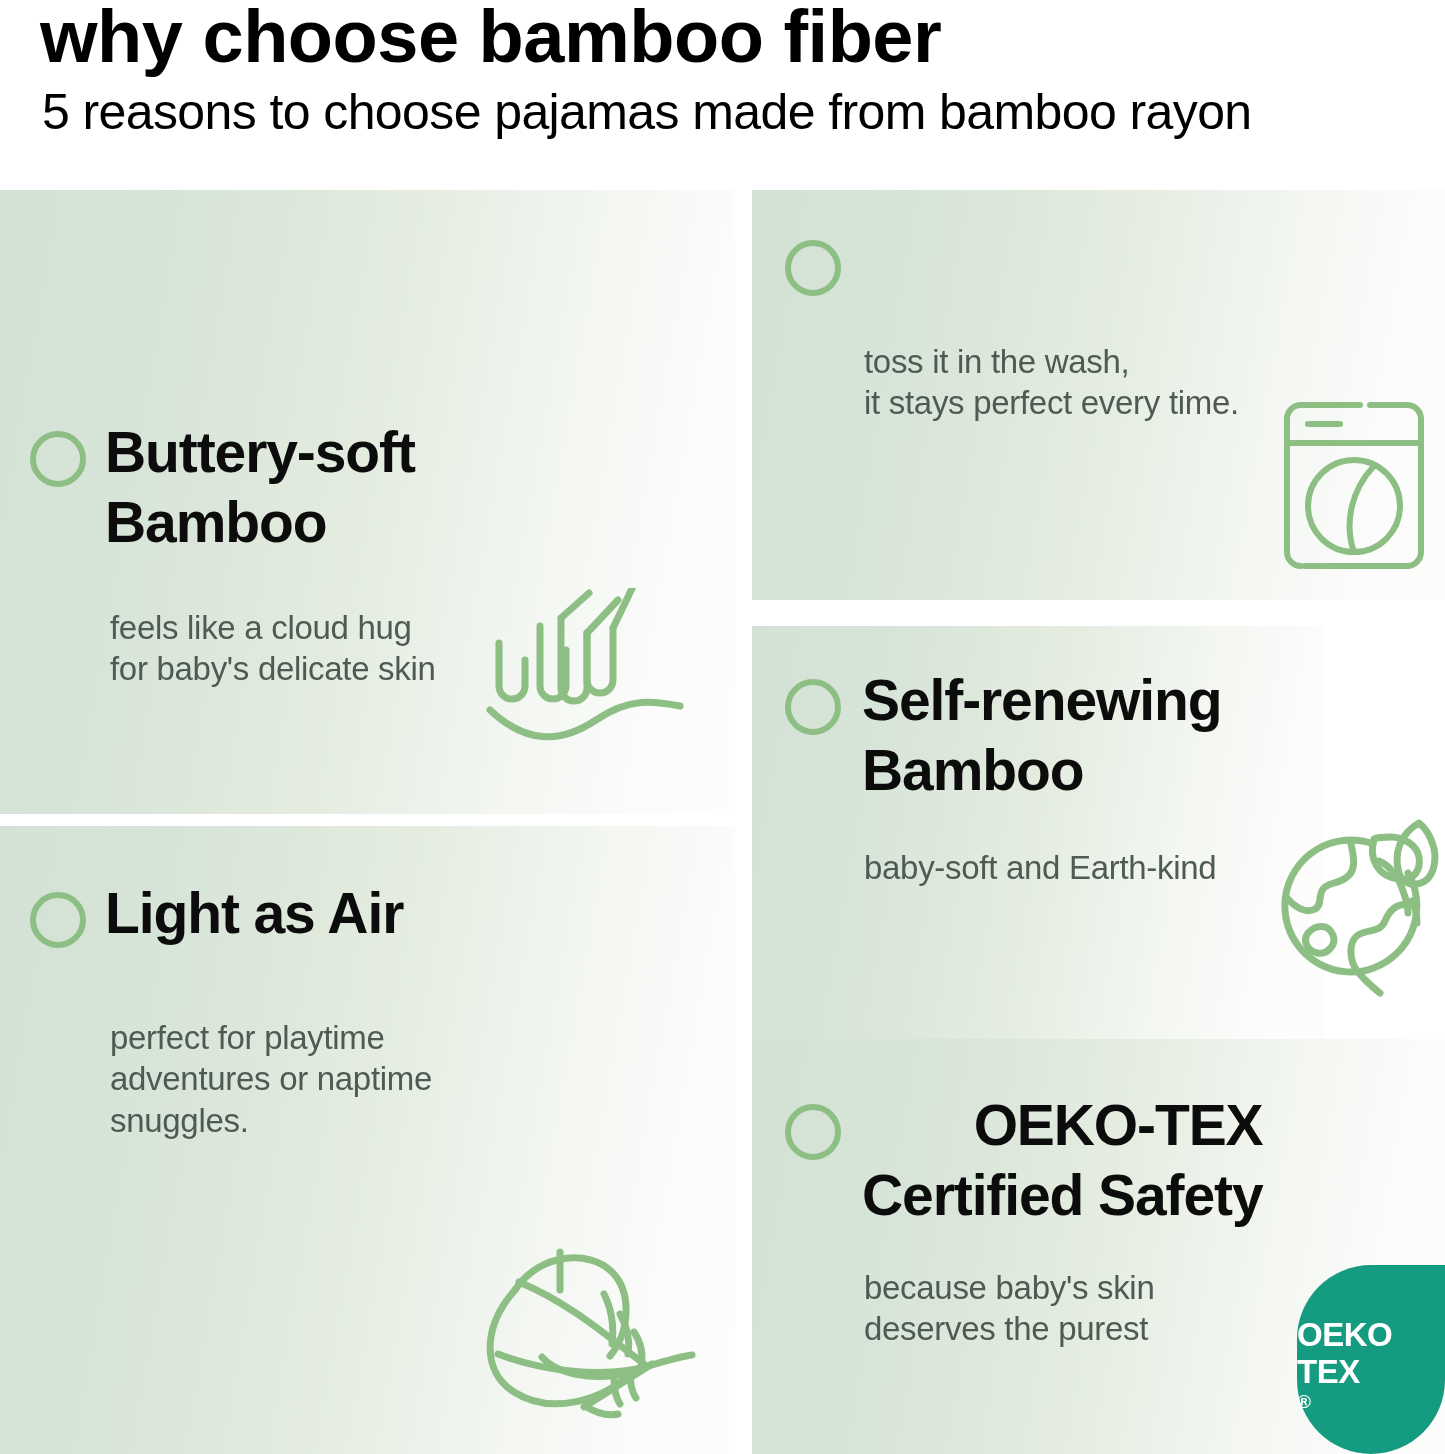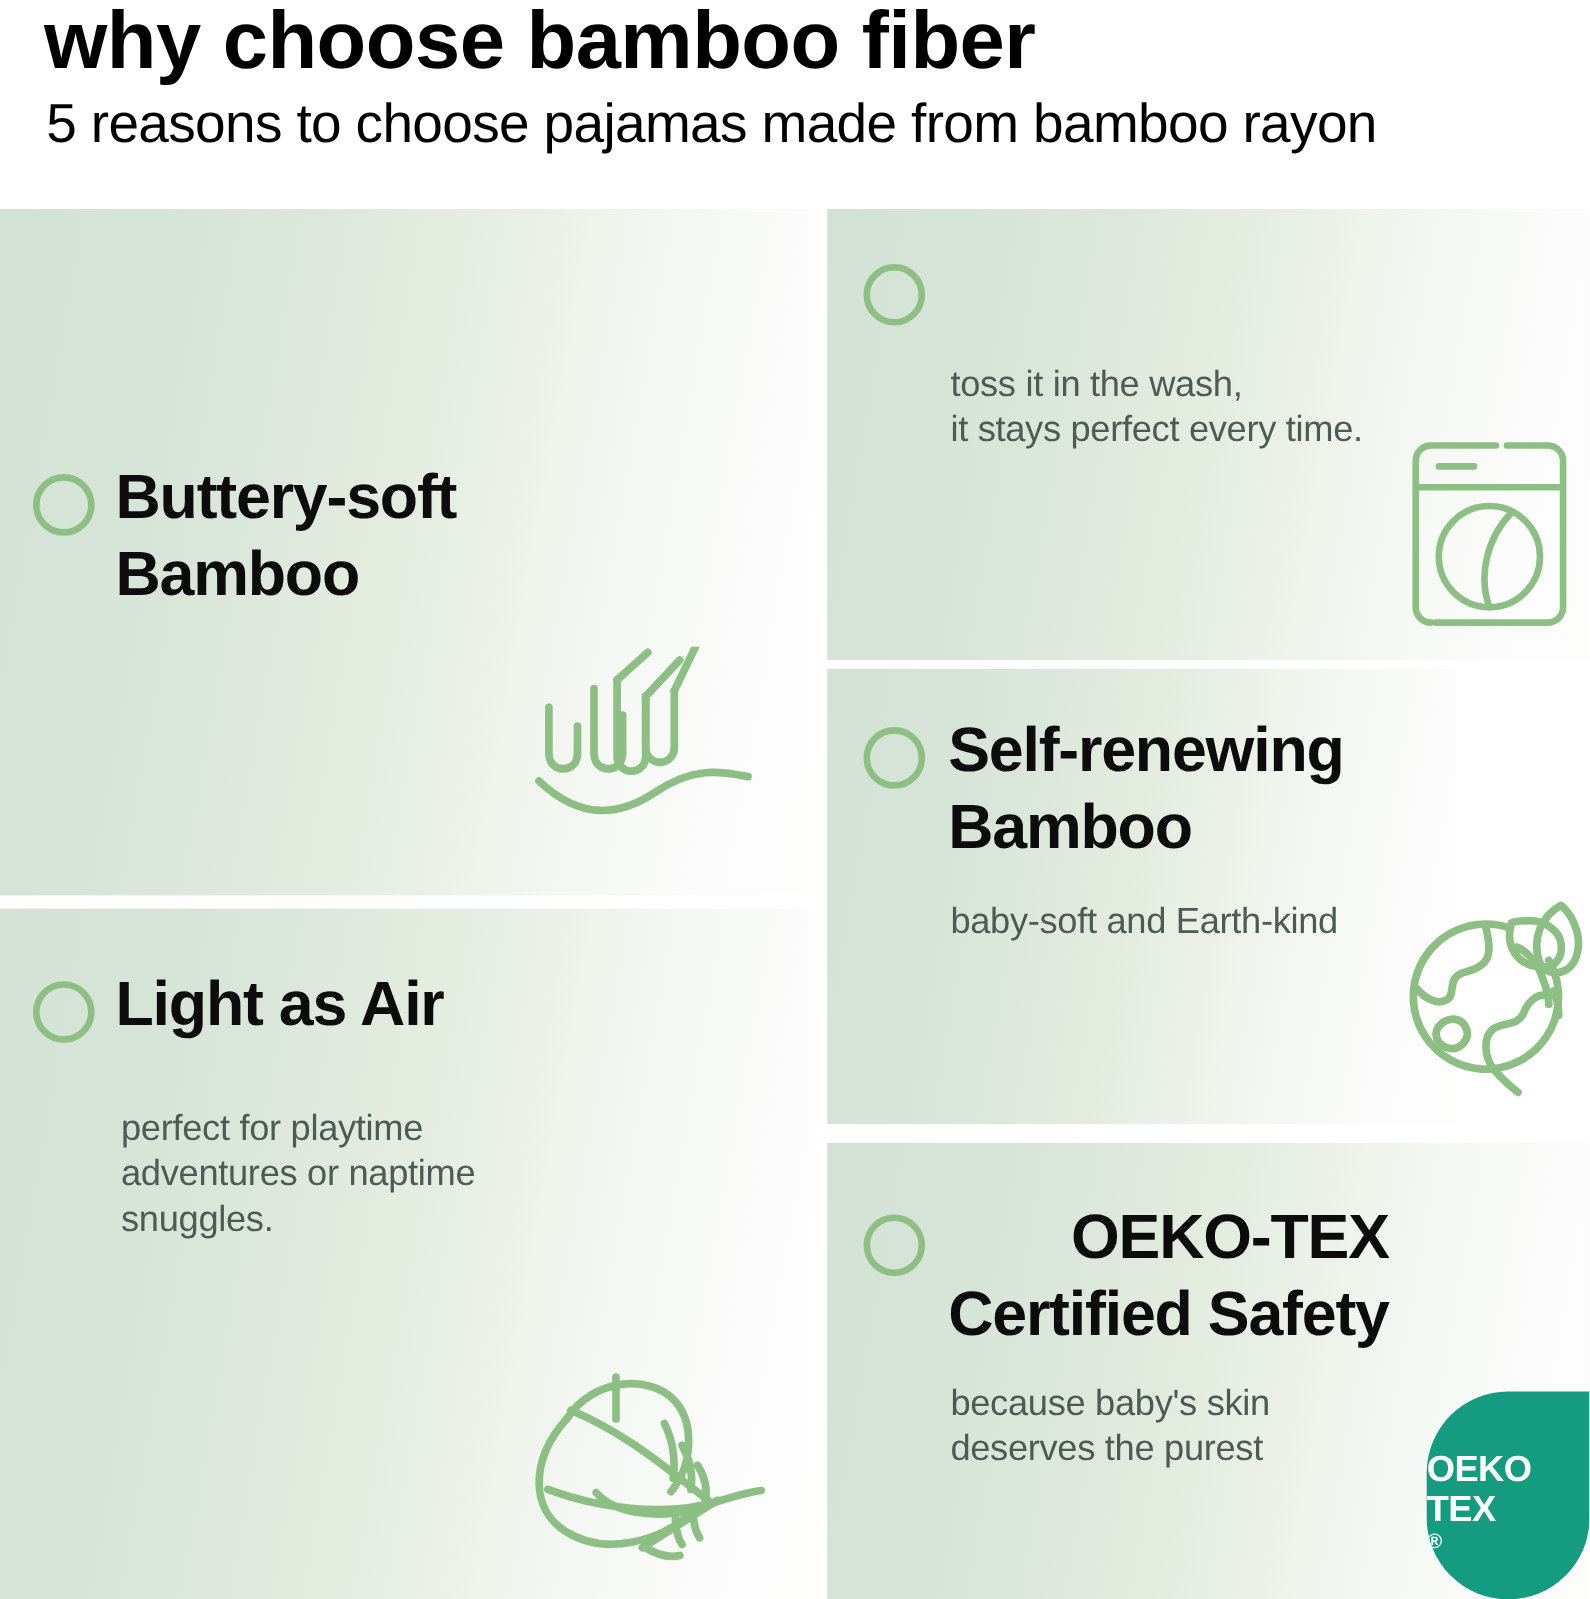--- a/index.html
+++ b/index.html
@@ -59,21 +59,21 @@
         #fbfcfb 88%,
         #fdfdfc 100%);
     overflow: hidden;
   }
 
   
   #card-buttery  { left: 0px;   top: 190px;  width: 735px; height: 624px; }
   #card-light    { left: 0px;   top: 826px;  width: 735px; height: 628px; }
   
   #card-mom      { left: 752px; top: 190px;  width: 693px; height: 410px; }
-  #card-renew    { left: 752px; top: 608px;  width: 572px; height: 414px; }
+  #card-renew    { left: 752px; top: 626px;  width: 572px; height: 414px; }
   #card-oeko     { left: 752px; top: 1039px; width: 693px; height: 415px; }
 
   
   .bullet-ring {
     position: absolute;
     width: 56px;
     height: 56px;
     border: 6px solid #8dbf85;
     border-radius: 50%;
     box-sizing: border-box;
@@ -90,20 +90,21 @@
     white-space: pre-line;
   }
   .card-body {
     position: absolute;
     font-size: 33px;
     font-weight: 400;
     color: #4e5a54;
     letter-spacing: -0.3px;
     line-height: 1.25;
     white-space: pre-line;
+    margin-top: 13px;
   }
 
   
   #card-buttery .bullet-ring { left: 30px;  top: 241px; }
   #card-buttery .card-heading{ left: 105px; top: 228px; }
   #card-buttery .card-body   { left: 110px; top: 404px; }
 
   #card-light .bullet-ring  { left: 30px;  top: 66px; }
   #card-light .card-heading { left: 105px; top: 53px; }
   #card-light .card-body    { left: 110px; top: 178px; }
@@ -160,20 +161,22 @@
 
 <div id="header">
   <div id="page-title">why choose bamboo fiber</div>
   <div id="page-subtitle">5 reasons to choose pajamas made from bamboo rayon</div>
 </div>
 
 <div class="card" id="card-buttery">
   <div class="bullet-ring"></div>
   <div class="card-heading">Buttery-soft
 Bamboo</div>
+  <div class="card-body">feels like a cloud hug
+for baby's delicate skin</div>
 </div>
 
 <svg class="deco-icon" id="icon-hand" viewBox="0 0 260 200">
   <g fill="none" stroke="#8dbf85" stroke-width="7" stroke-linecap="round" stroke-linejoin="round">
     <path d="M31 55 L31 98 a13 13 0 0 0 26 0 L57 72"></path>
     <path d="M72 38 L72 98 a13 13 0 0 0 26 0 L98 62"></path>
     <path d="M93 30 L121 5"></path>
     <path d="M93 30 L93 100 a13 13 0 0 0 26 0 L119 45"></path>
     <path d="M119 45 L150 12"></path>
     <path d="M119 45 L119 92 a13 13 0 0 0 26 0 L145 40"></path>

